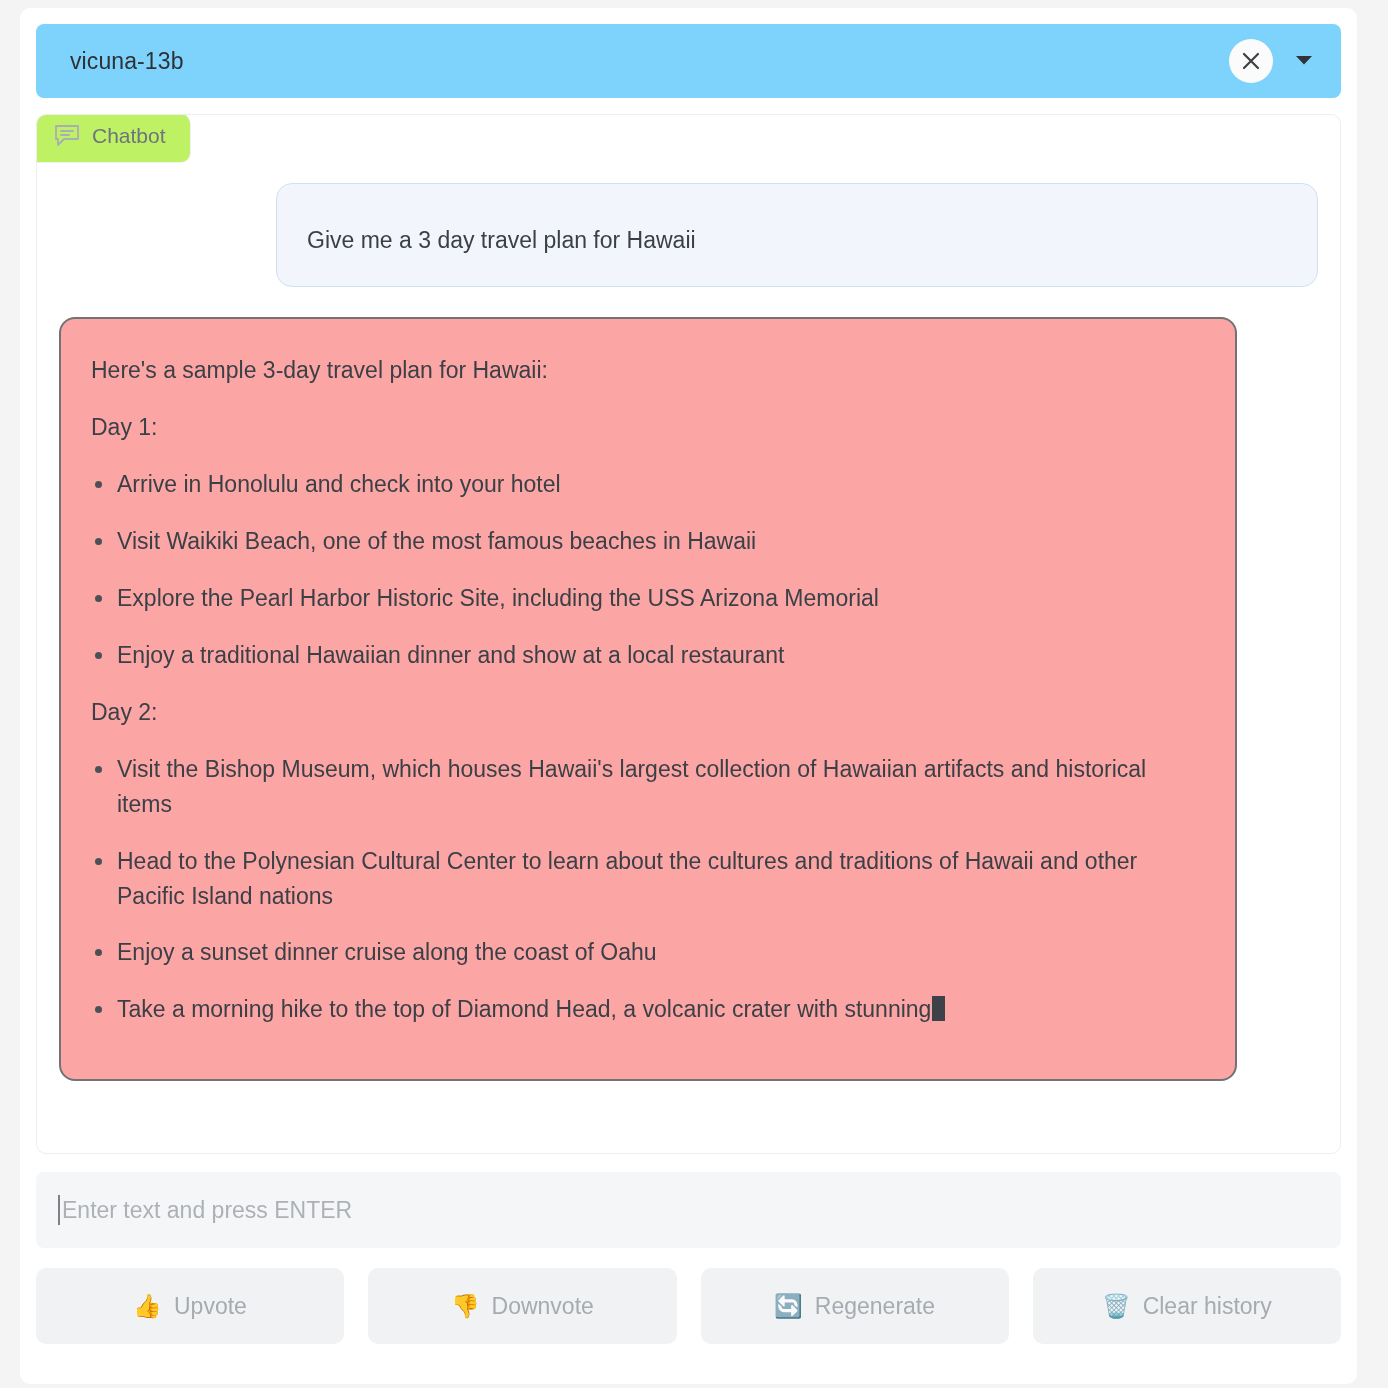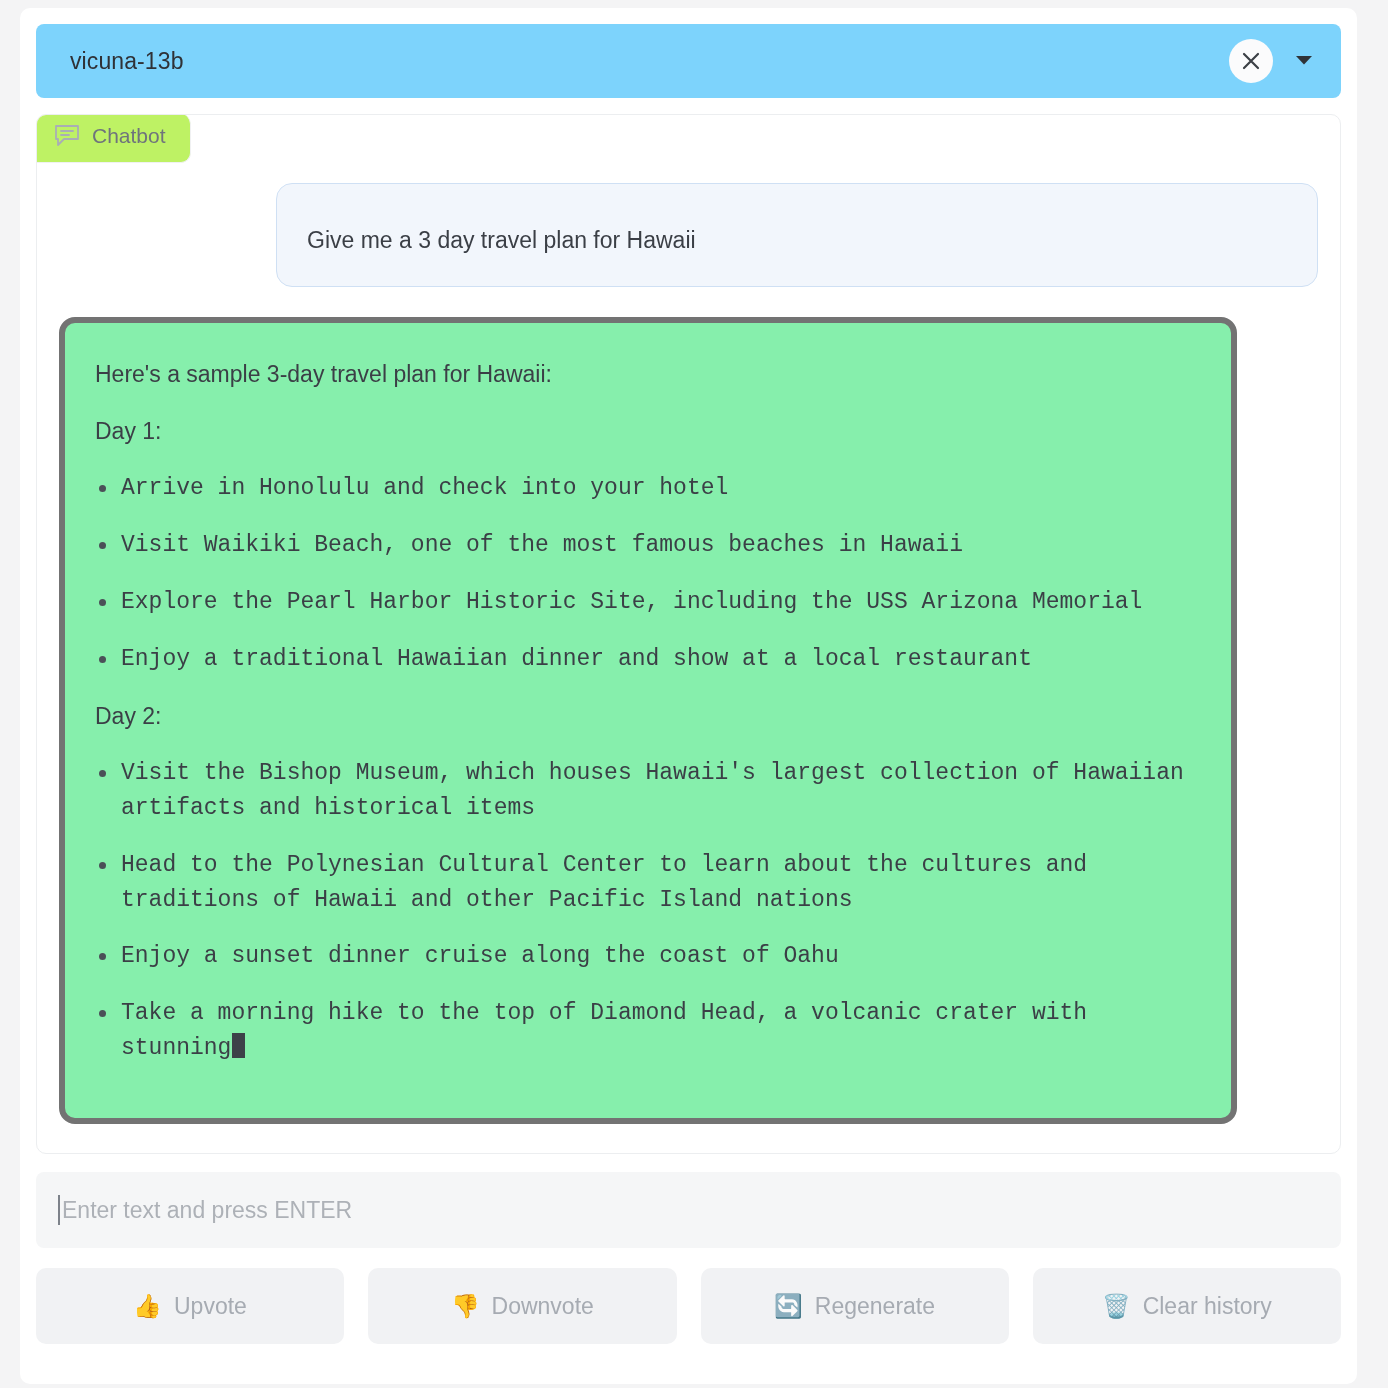--- a/index.html
+++ b/index.html
@@ -91,32 +91,31 @@
   }
   .bubble.user {
     background: #f2f6fc;
     border: 1px solid #cfe0f4;
     width: 1042px;
     min-height: 104px;
     display: flex;
     align-items: flex-end;
   }
   .bubble.bot {
-    background: #86efac;
-    border: 6px solid #737373;
+    background: #fca5a5;
+    border: 2px solid #737373;
     width: 1178px;
     margin-top: 30px;
     padding: 34px 30px 30px 30px;
   }
   .bot-line { margin: 0 0 22px 0; }
   .bot-list {
     list-style: none;
     margin: 12px 0 22px 0;
     padding: 0;
-    font-family: Liberation Mono, monospace;
   }
   .bot-list li {
     position: relative;
     padding-left: 26px;
     margin-bottom: 22px;
   }
   .bot-list li:last-child { margin-bottom: 0; }
   .bot-list li::before {
     content: "";
     position: absolute;

